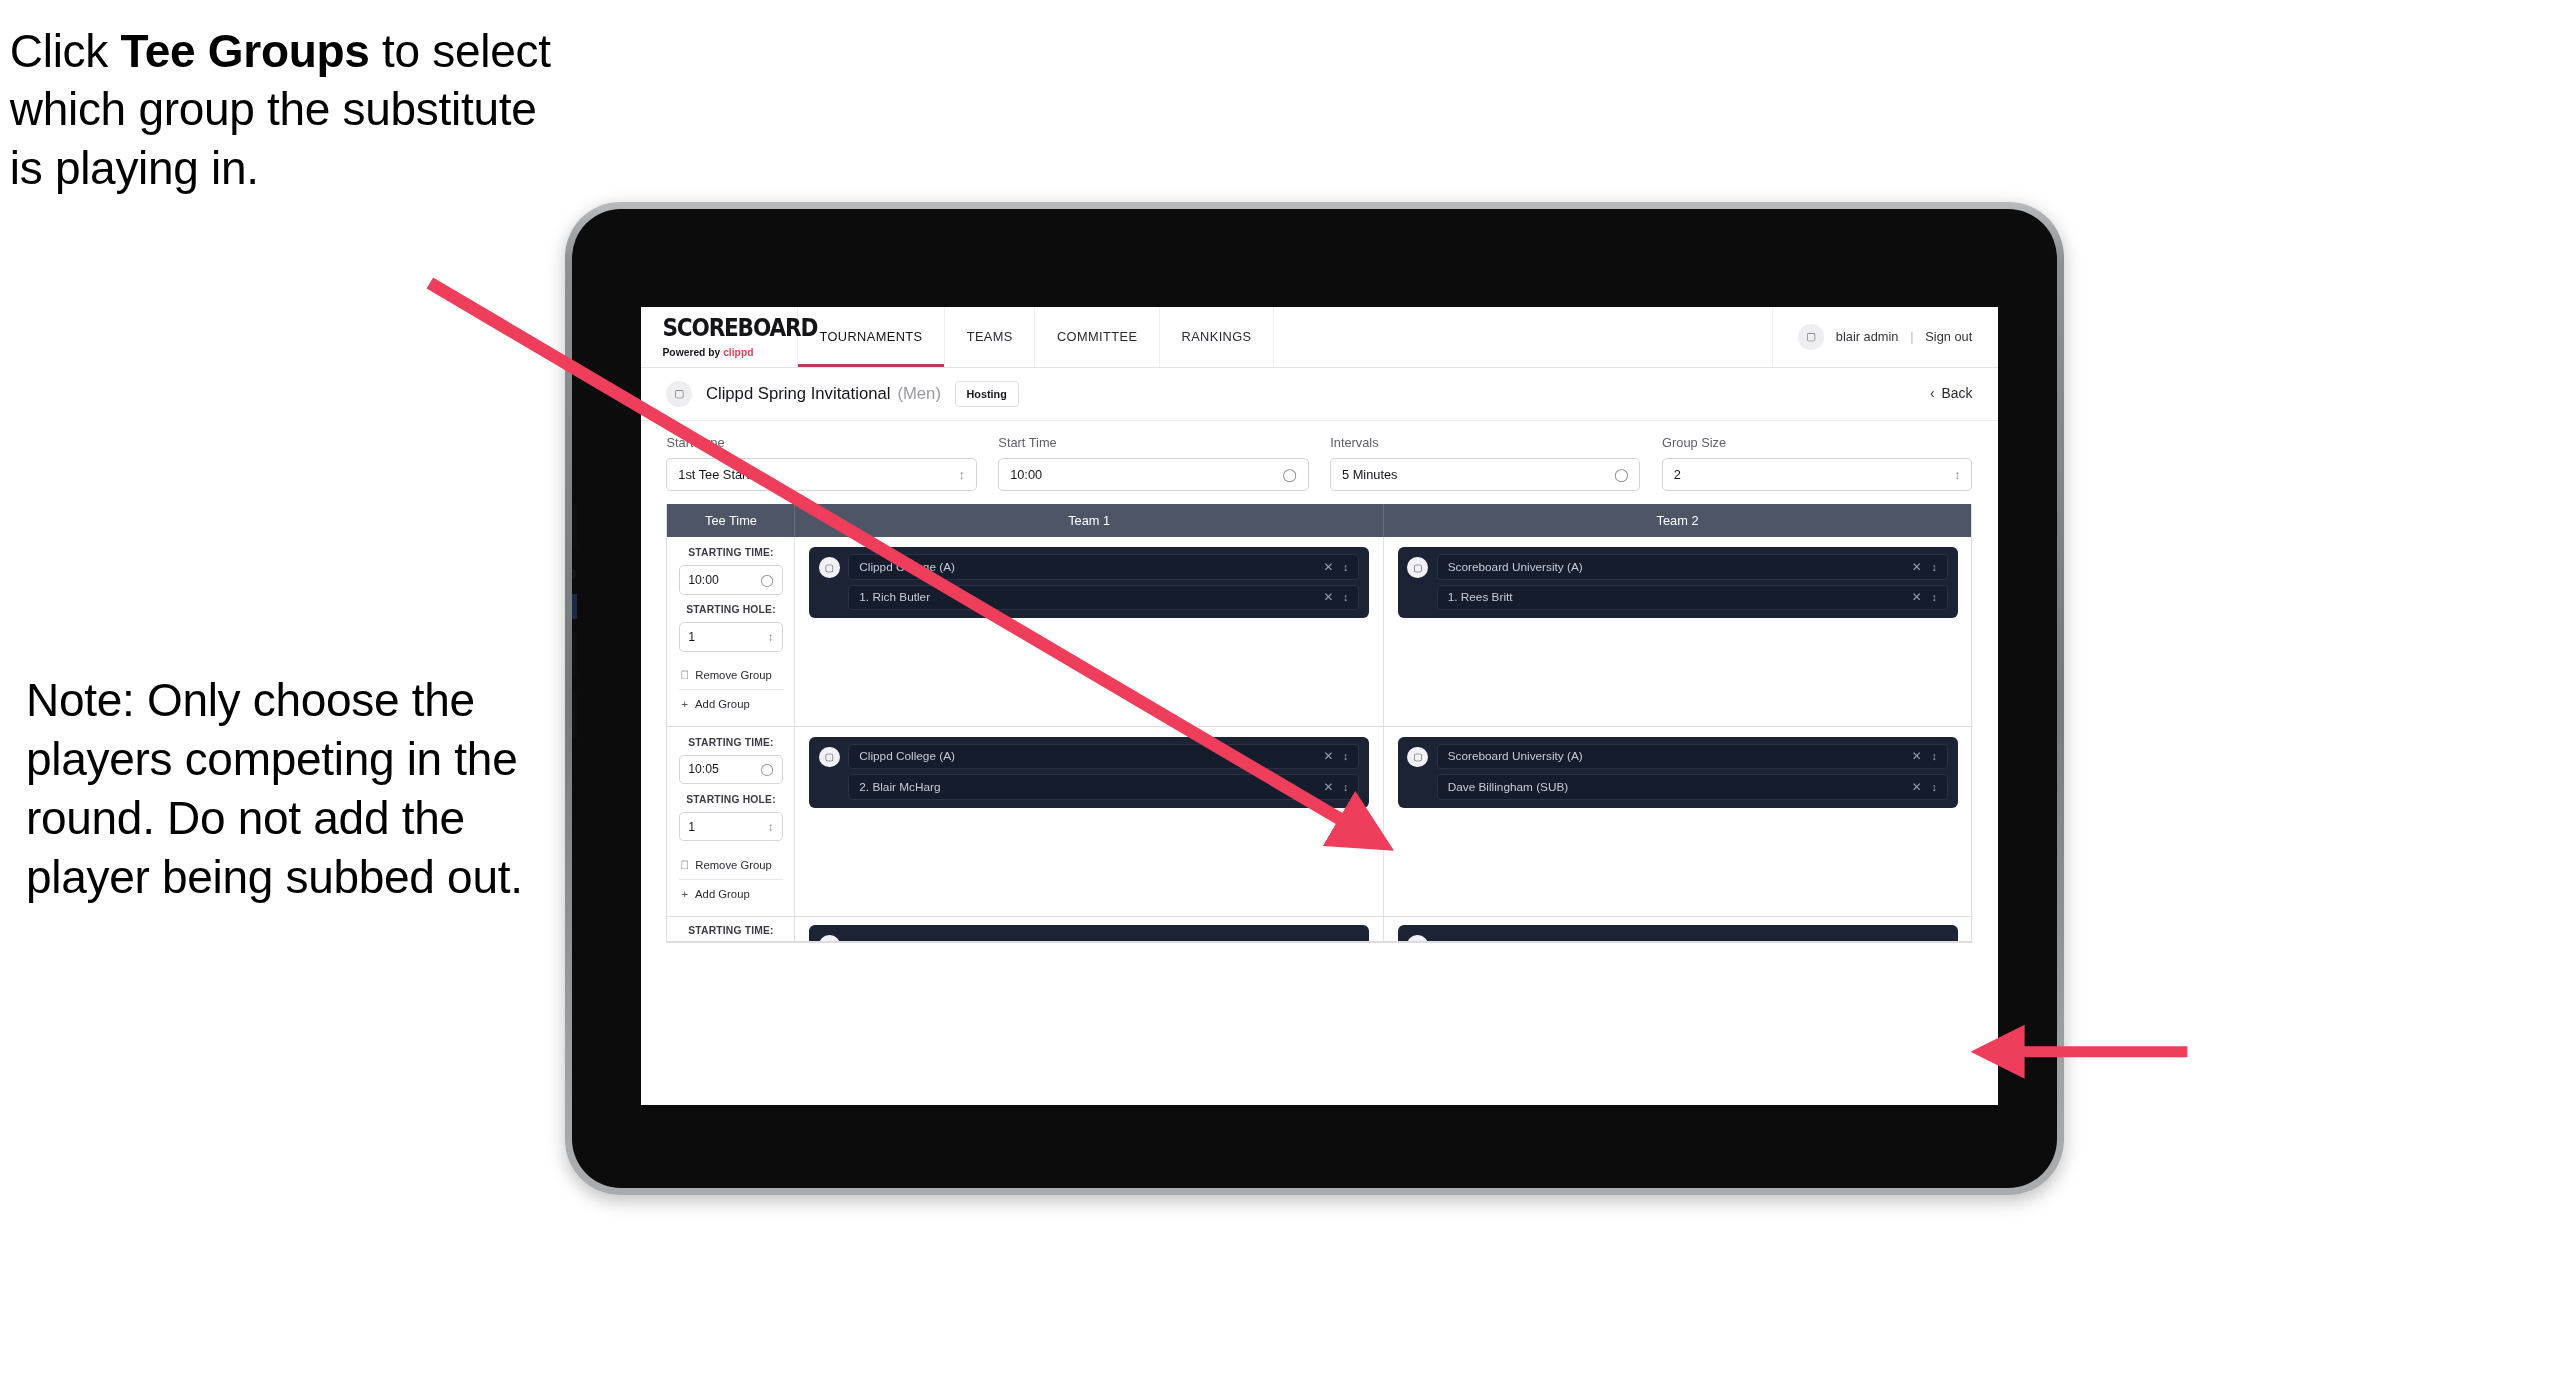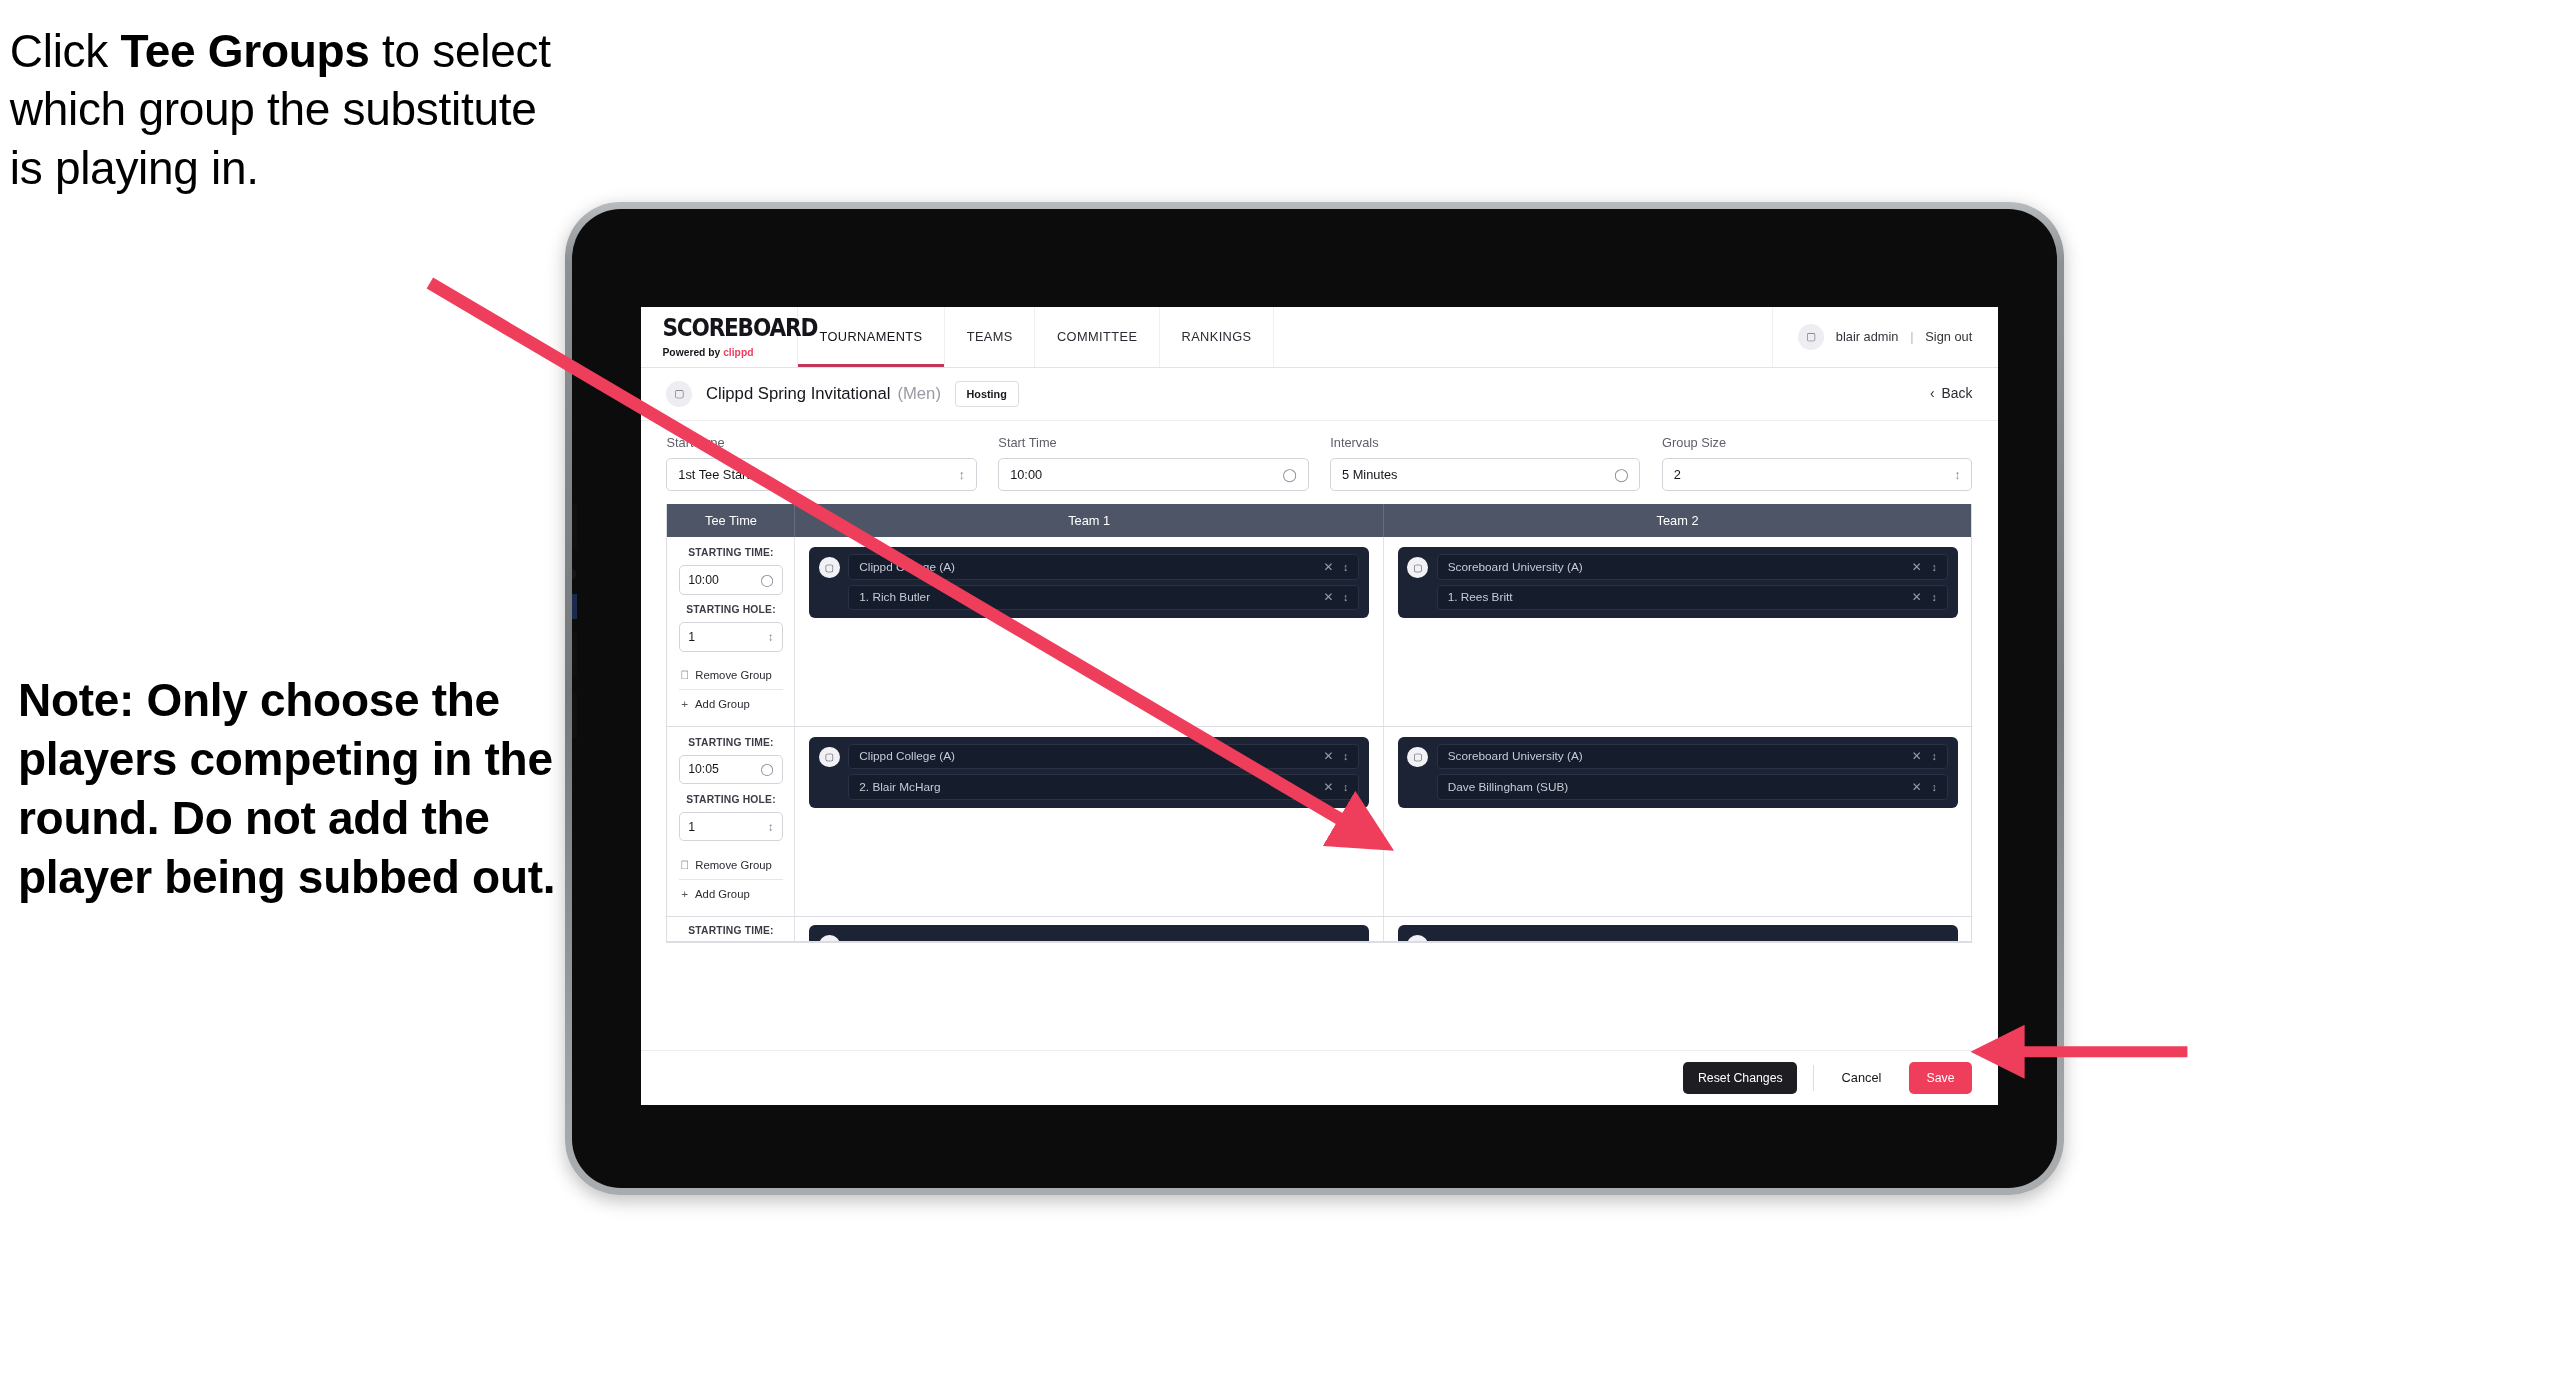--- a/index.html
+++ b/index.html
@@ -15,21 +15,21 @@
   .anno {
     position: absolute;
     color: #000;
     font-family: "Liberation Sans", sans-serif;
     font-size: 46px;
     line-height: 1.28;
     letter-spacing: -0.3px;
   }
   .anno b { font-weight: bold; }
   #anno-top { left: 9.8px; top: 21.6px; width: 570px; font-weight: 400; }
-  #anno-note { left: 18px; top: 671px; width: 560px; font-weight: bold; }
+  #anno-note { left: 26px; top: 671px; width: 560px; font-weight: normal; }
   #anno-save { left: 2207px; top: 1003px; width: 334px; font-weight: 400; white-space: nowrap;}
 
   .arrow-svg { position: absolute; left: 0; top: 0; width: 2576px; height: 1385px; pointer-events: none; }
 
   
   #tablet {
     position: absolute;
     left: 565px; top: 202px;
     width: 1499px; height: 993px;
     border-radius: 55px;
@@ -397,26 +397,20 @@
             </div>
             <div class="teamcell last">
               <div class="teamcard">
                 <div class="card-av">▢</div>
                 <div class="card-rows"></div>
               </div>
             </div>
           </div>
         </div>
 
-        <div id="footer">
-          <button id="btn-reset">Reset Changes</button>
-          <div class="vdiv"></div>
-          <button id="btn-cancel">Cancel</button>
-          <button id="btn-save">Save</button>
-        </div>
 
       </div>
     </div>
   </div>
 
   <svg class="arrow-svg" viewBox="0 0 2620 1409">
     <defs>
       <marker id="ah" markerWidth="5" markerHeight="5" refX="3.4" refY="2.5" orient="auto">
         <path d="M0,0 L5,2.5 L0,5 z" fill="#ef3e5c"></path>
       </marker>

